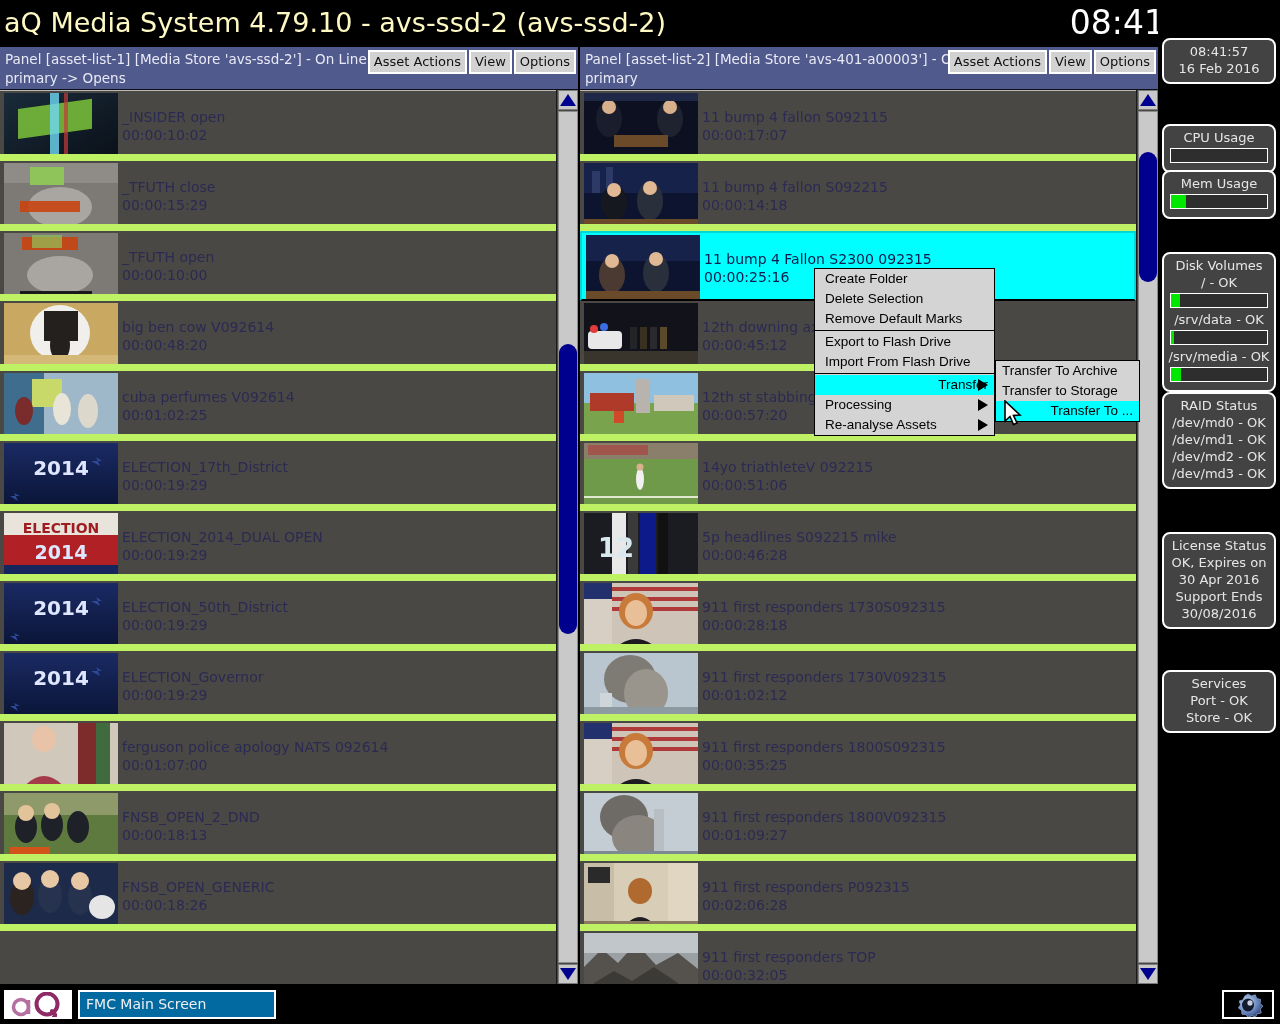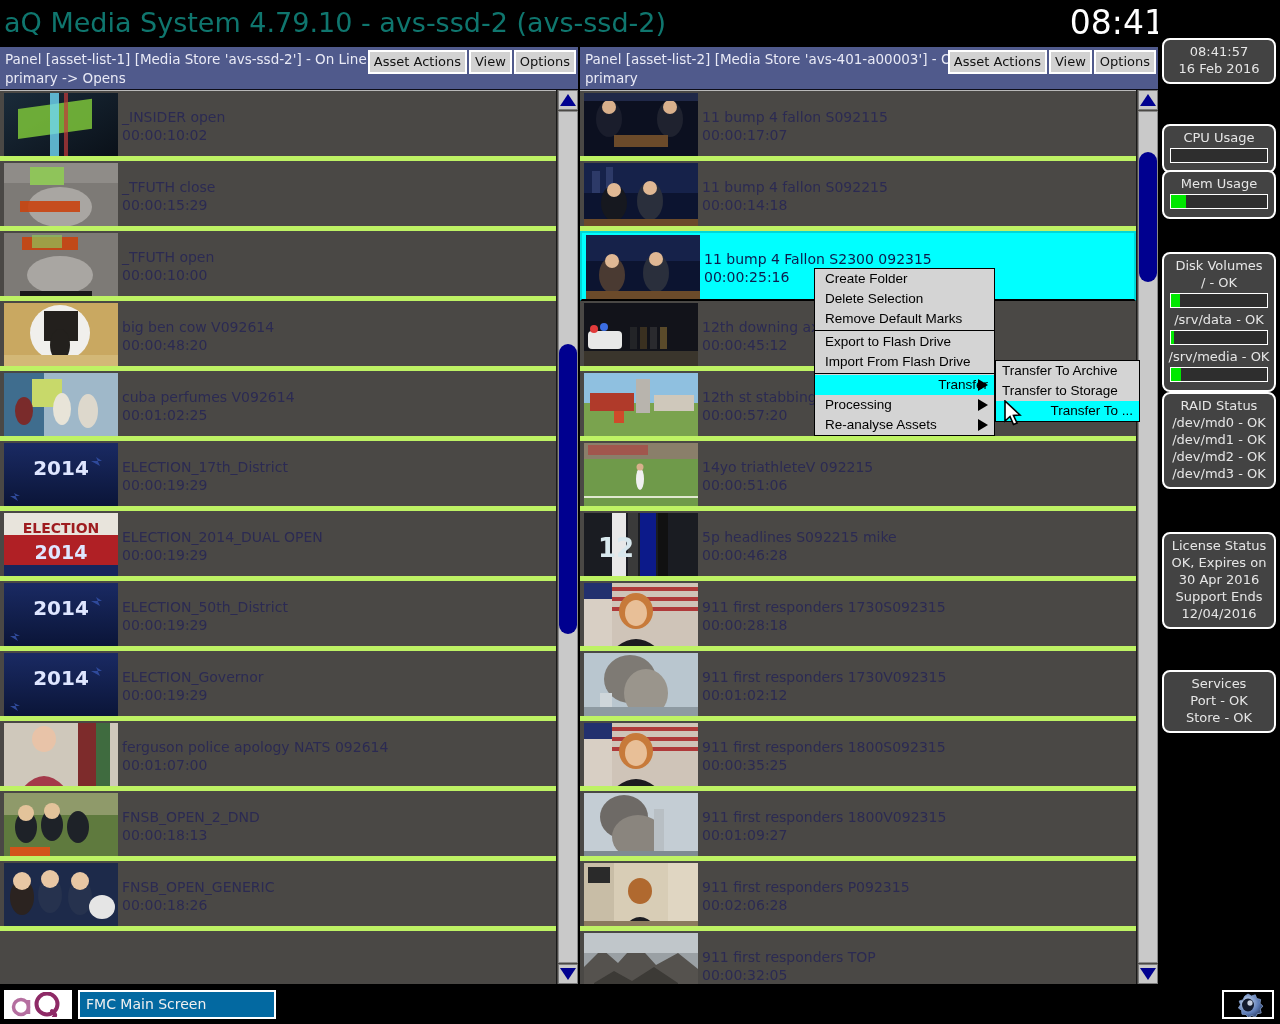--- a/index.html
+++ b/index.html
@@ -11,21 +11,21 @@
   }
   #root { position: relative; width: 1280px; height: 1024px; background: #000; }
 
   
   .titlebar {
     position: absolute; left: 0; top: 0; width: 1280px; height: 47px;
     background: #000; color: #fff;
   }
   .app-title {
     position: absolute; left: 4px; top: 3px;
-    font-size: 27px; line-height: 40px; color: #0f766e;
+    font-size: 27px; line-height: 40px; color: #fef9c3;
     font-family: "DejaVu Sans", sans-serif;
     white-space: nowrap;
   }
   .clock-big {
     position: absolute; right: 62px; top: 2px;
     font-size: 33px; line-height: 42px; color: #ffffff;
     letter-spacing: 0px;
     font-family: "DejaVu Sans", sans-serif;
   }
   .logo-at {
@@ -74,21 +74,21 @@
   
   .asset-list {
     position: absolute; left: 0; top: 43px;
     width: 556px; height: 894px;
     background: #4a4845;
     border-top: 1px solid #b9b9b9;
     overflow: hidden;
   }
   .asset-row {
     position: relative; height: 70px; width: 100%;
-    border-bottom: 5px solid #bef264;
+    border-bottom: 7px solid #bef264;
     background: #4a4845;
     overflow: hidden;
     cursor: pointer;
   }
   .asset-row.selected {
     background: #00ffff;
     border: 2px solid #00d8d8;
     border-bottom: 2px solid #000;
   }
   .thumb {
@@ -740,21 +740,21 @@
       <div class="ln">/dev/md1 - OK</div>
       <div class="ln">/dev/md2 - OK</div>
       <div class="ln">/dev/md3 - OK</div>
     </div>
 
     <div class="sb-box" style="top:532px;">
       <div class="ln">License Status</div>
       <div class="ln">OK, Expires on</div>
       <div class="ln">30 Apr 2016</div>
       <div class="ln">Support Ends</div>
-      <div class="ln">12/04/2016</div>
+      <div class="ln">30/08/2016</div>
     </div>
 
     <div class="sb-box" style="top:670px;">
       <div class="ln">Services</div>
       <div class="ln">Port - OK</div>
       <div class="ln">Store - OK</div>
     </div>
   </div>
 
   <div id="taskbar">

